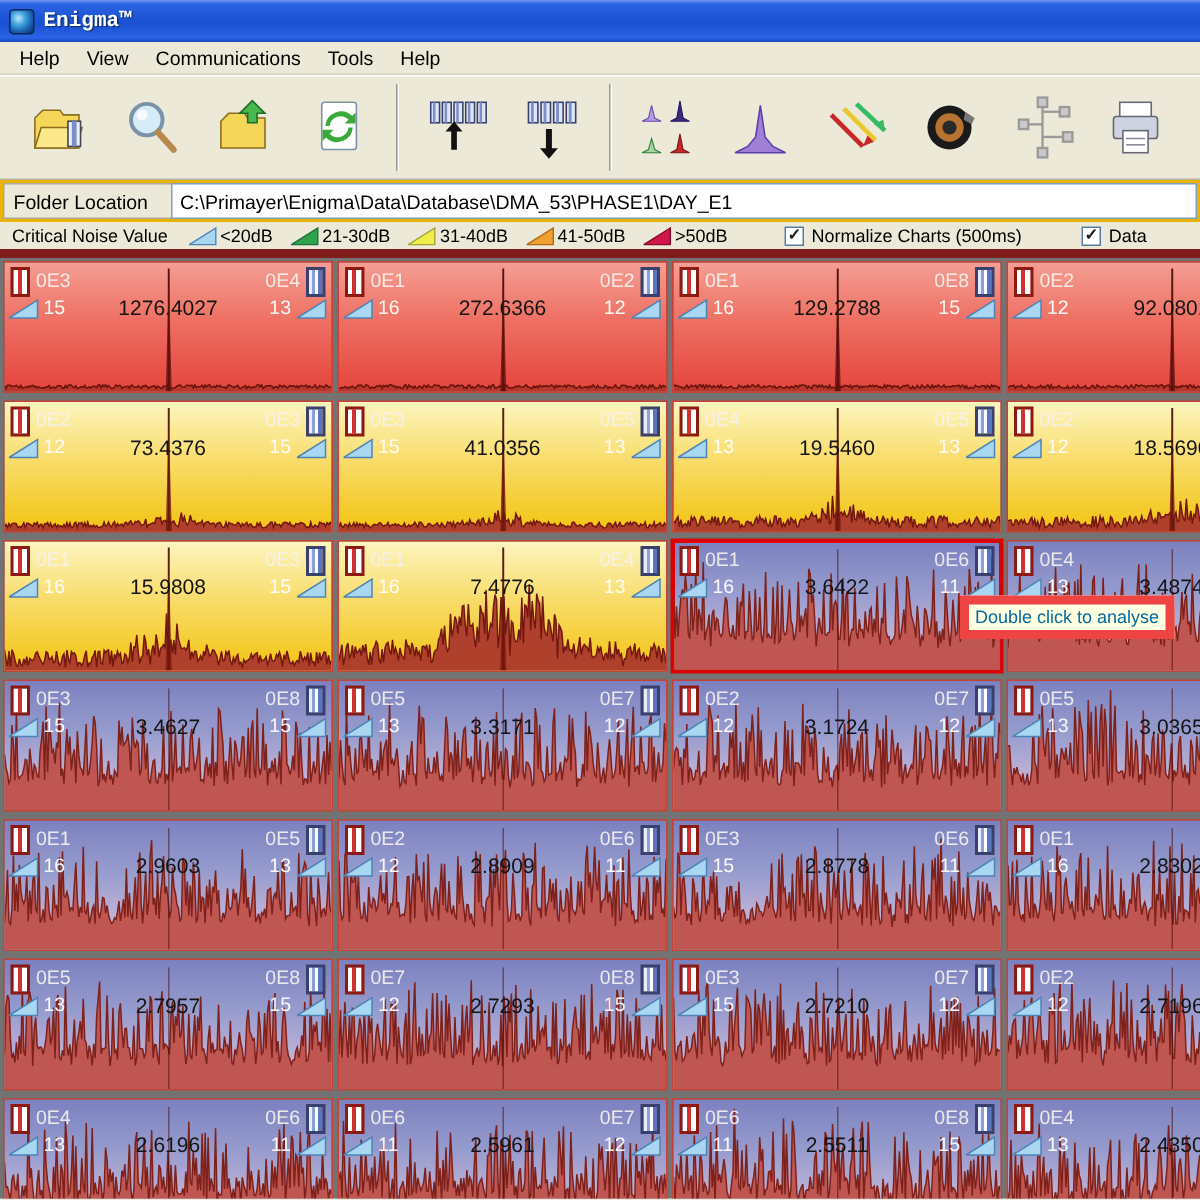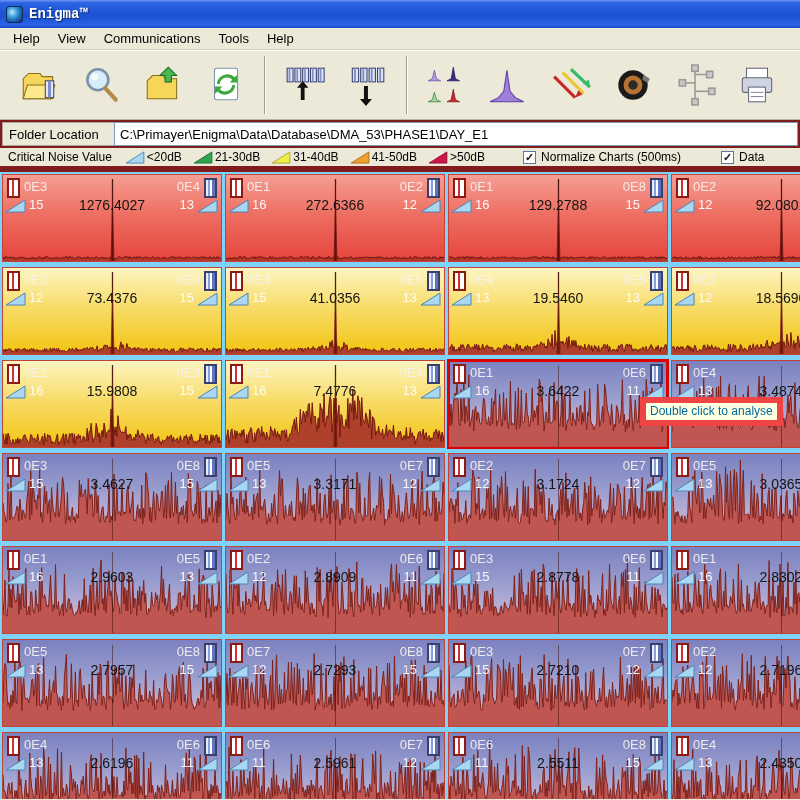--- a/index.html
+++ b/index.html
@@ -19,39 +19,39 @@
   .menu-item { font-size:13px; color:#000; padding:2px 9px; cursor:default; }
 
   
   .toolbar { height:70px; background:#ece9d8; display:flex; align-items:center; padding-left:8px;
     border-top:1px solid #fff; border-bottom:1px solid #b8b4a2; }
   .tbtn { width:52px; height:56px; display:flex; align-items:center; justify-content:center; margin:0 5px; }
   .tbtn svg { width:42px; height:42px; }
   .tsep { width:2px; height:58px; border-left:1px solid #9d9a8b; border-right:1px solid #ffffff; margin:0 8px; }
 
   
-  .folder-row { height:28px; background:#7f1d1d; display:flex; align-items:center; padding:2px 2px 2px 2px; }
+  .folder-row { height:28px; background:#eab308; display:flex; align-items:center; padding:2px 2px 2px 2px; }
   .folder-label { width:112px; height:24px; font-size:13px; display:flex; align-items:center; padding-left:6px;
     border:1px solid #aca899; border-right:none; background:#ece9d8; color:#000; }
   .folder-path { flex:1; height:24px; background:#fff; border:1px solid #7f9db9; font-size:13px;
     display:flex; align-items:center; padding-left:5px; color:#000; white-space:nowrap; overflow:hidden; }
 
   
   .legend-row { height:24px; background:#ece9d8; display:flex; align-items:center; font-size:12px; padding-left:8px;
     border-bottom:6px solid #7f1d1d; }
   .legend-title { margin-right:14px; }
   .legend-item { display:flex; align-items:center; margin-right:12px; }
   .legend-item svg { width:19px; height:13px; margin-right:2px; }
   .opt { display:flex; align-items:center; margin-left:26px; }
   .checkbox { width:13px; height:13px; background:#fff; border:1px solid #5a7a9c; font-size:11px; line-height:11px;
     text-align:center; color:#1a1a1a; font-weight:bold; margin-right:5px; }
   .opt-label { font-size:12px; }
 
   
-  .grid { width:800px; height:627px; background:#7dd3fc; padding:2px 0 0 2px;
+  .grid { width:800px; height:627px; background:#737373; padding:2px 0 0 2px;
     display:grid; grid-template-columns:repeat(4,220px); grid-auto-rows:88px; gap:5px 3px; overflow:hidden; }
   .tile { position:relative; overflow:hidden; border:1px solid #c44236; cursor:pointer; }
   .tile.red    { background:linear-gradient(180deg,#f59e93 0%,#ee6f63 45%,#e5453c 100%); }
   .tile.yellow { background:linear-gradient(180deg,#fdf5c0 0%,#f8dc6a 45%,#f2c411 100%); }
   .tile.blue   { background:linear-gradient(180deg,#7b81bf 0%,#9joined 0%, #979cce 40%,#c0b4d8 100%); }
   .tile.blue   { background:linear-gradient(180deg,#7b81bf 0%,#979cce 40%,#bfb3d7 75%,#d0b2c2 100%); }
   .tile.selected { outline:3px solid #dd0000; outline-offset:-2px; }
   .tile svg.chart { position:absolute; left:0; top:0; width:100%; height:100%; }
   .tile-head { position:absolute; top:2px; left:0; right:0; height:20px; padding:0 3px; }
   .logger-icon { position:absolute; top:1px; width:13px; height:20px; }

